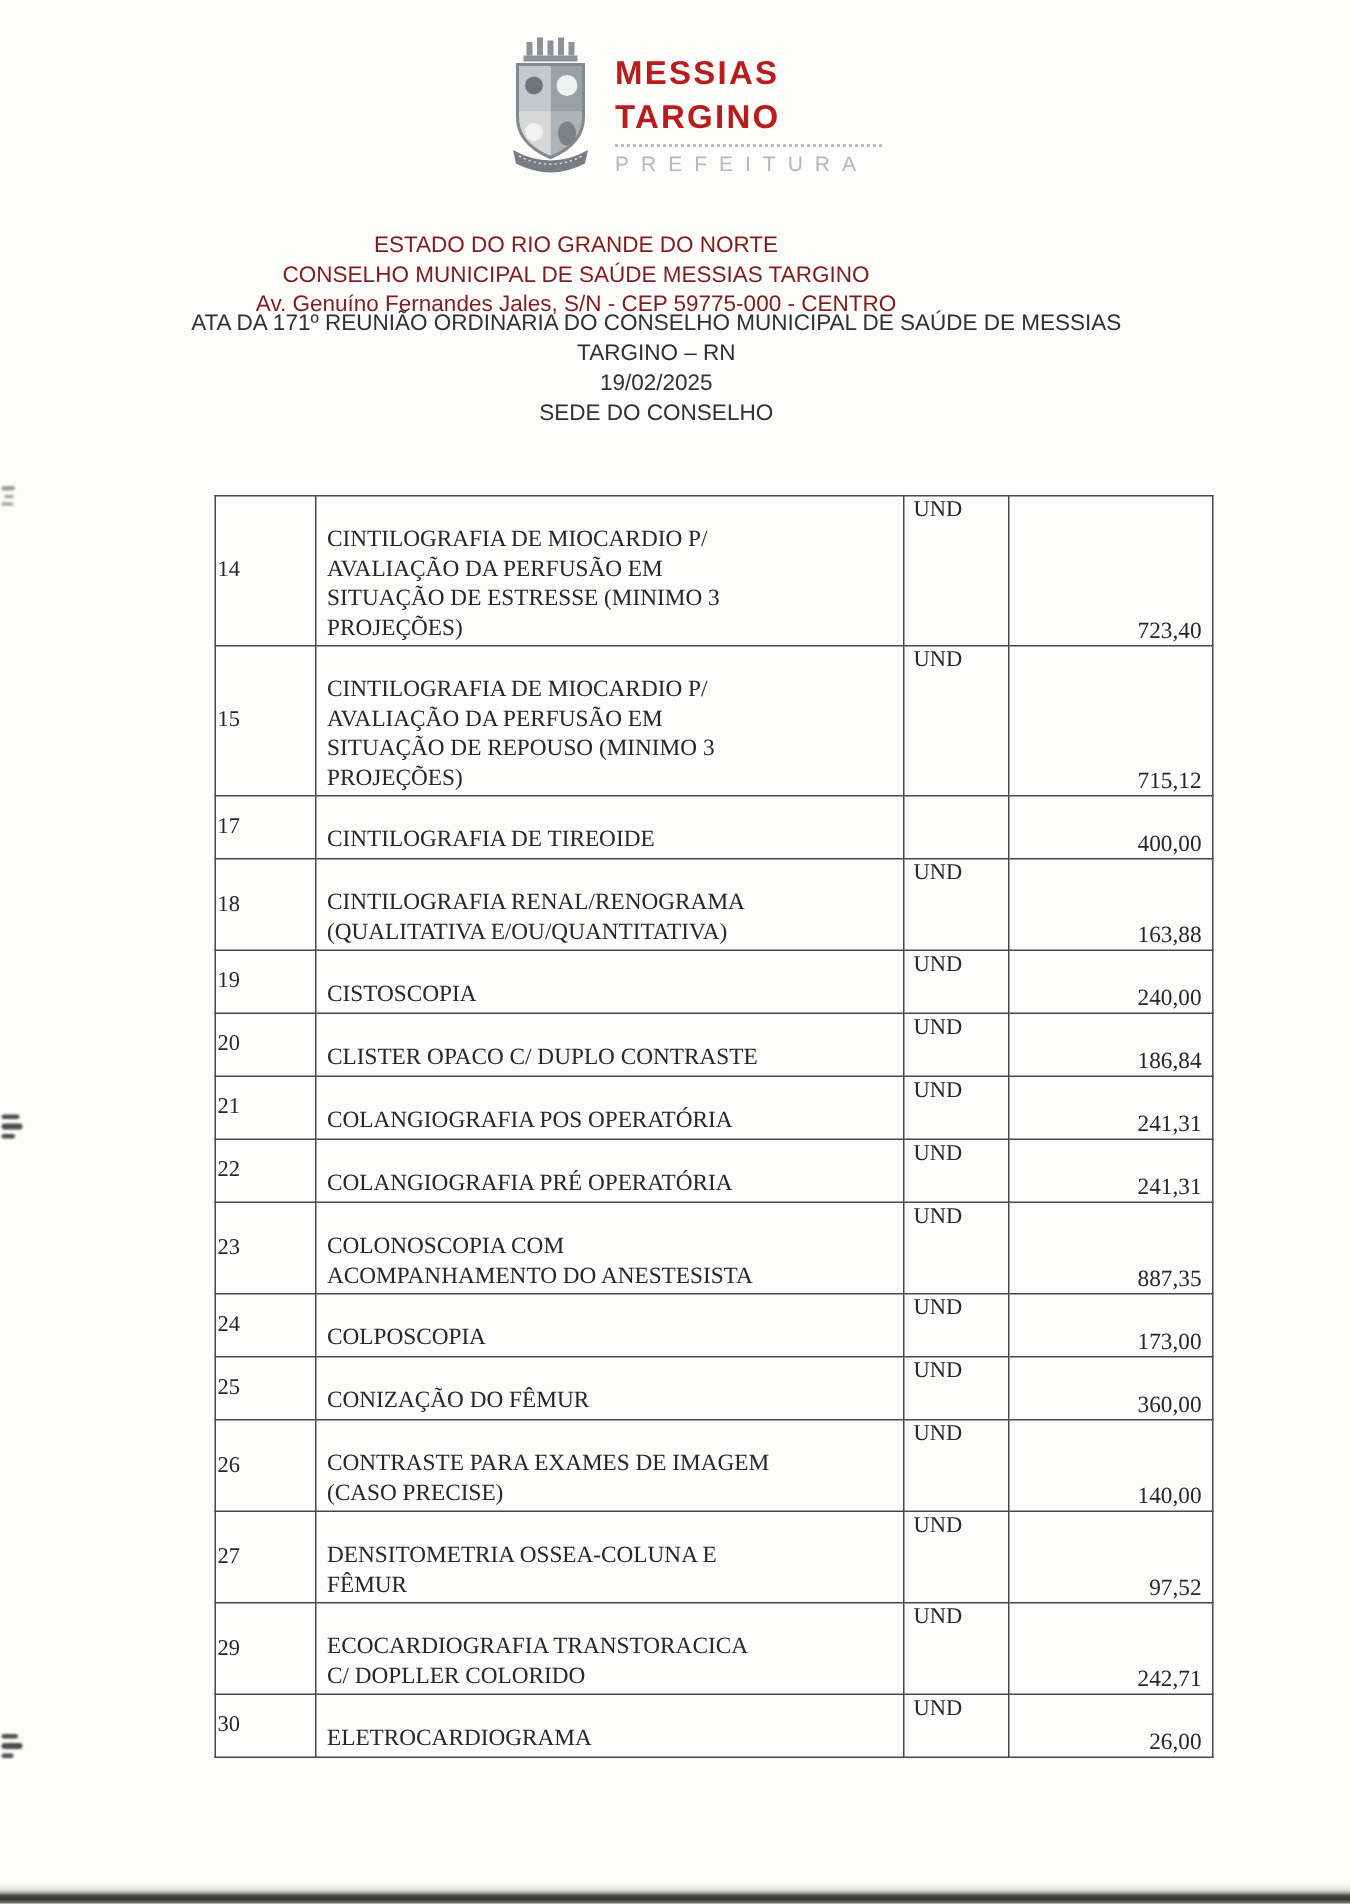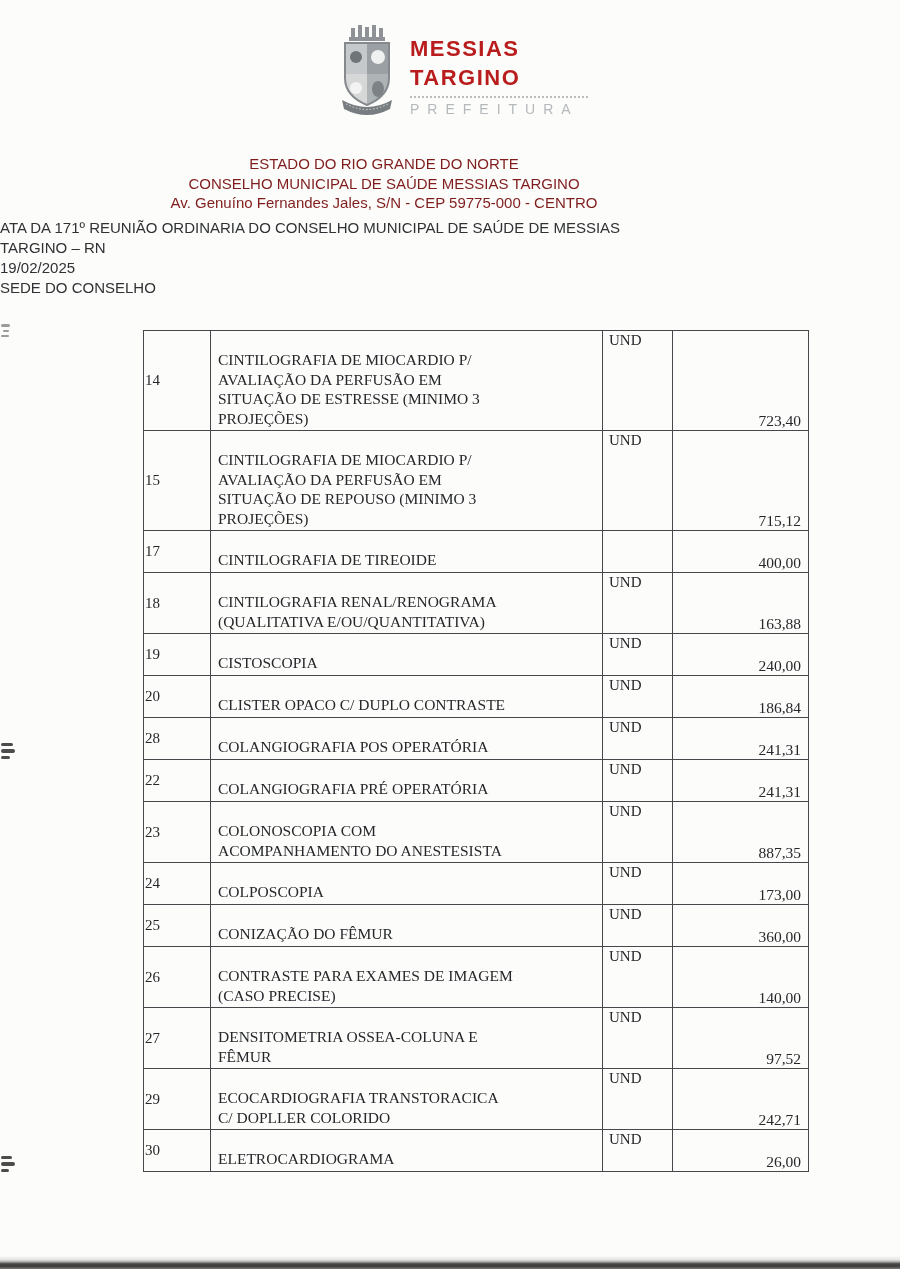--- a/index.html
+++ b/index.html
@@ -20,21 +20,21 @@
   }
   .logo-rule { border:0; border-top:2px dotted #b9bdc0; margin:4px 0 3px; width:178px; }
   .logo-sub { font-size:14px; color:#b5b9bc; letter-spacing:8px; font-weight:500; }
 
   
   .header-block {
     position:absolute; top:126px; left:0; width:768px; text-align:center;
     font-size:15px; line-height:19.5px; color:#7f1d1d;margin-top:28px;
   }
   .title-block {
-    position:absolute; top:218px; left:0; width:875px; 
+    position:absolute; top:206px; left:0; width:875px; text-align:center;
     font-size:15px; line-height:20px; color:#2f3134;
   }
 
   
   table.price-table {
     position:absolute; left:143px; top:330px; width:631px;
     border-collapse:collapse; table-layout:fixed;
     font-family:"Liberation Serif","DejaVu Serif",serif; color:#25272a;
   }
   table.price-table td { border:1.6px solid #45474b; }
@@ -153,21 +153,21 @@
           <td class="c-unit">UND</td>
           <td class="c-price">240,00</td>
         </tr>
         <tr>
           <td class="c-num">20</td>
           <td class="c-desc">CLISTER OPACO C/ DUPLO CONTRASTE</td>
           <td class="c-unit">UND</td>
           <td class="c-price">186,84</td>
         </tr>
         <tr>
-          <td class="c-num">28</td>
+          <td class="c-num">21</td>
           <td class="c-desc">COLANGIOGRAFIA POS OPERATÓRIA</td>
           <td class="c-unit">UND</td>
           <td class="c-price">241,31</td>
         </tr>
         <tr>
           <td class="c-num">22</td>
           <td class="c-desc">COLANGIOGRAFIA PRÉ OPERATÓRIA</td>
           <td class="c-unit">UND</td>
           <td class="c-price">241,31</td>
         </tr>

